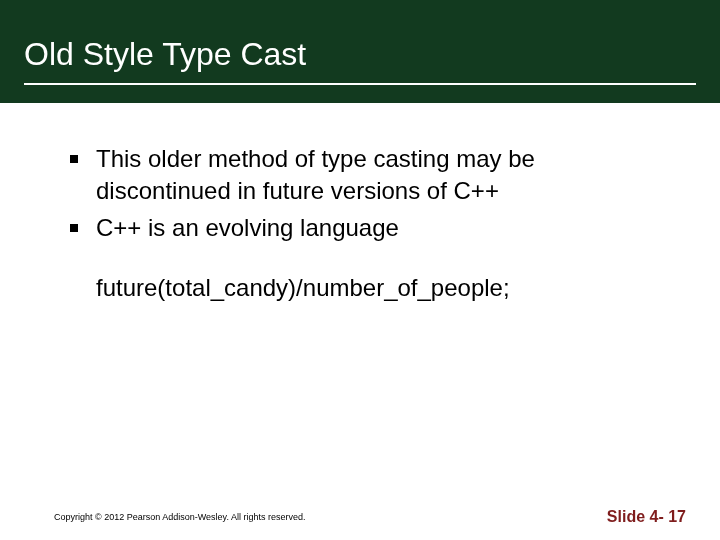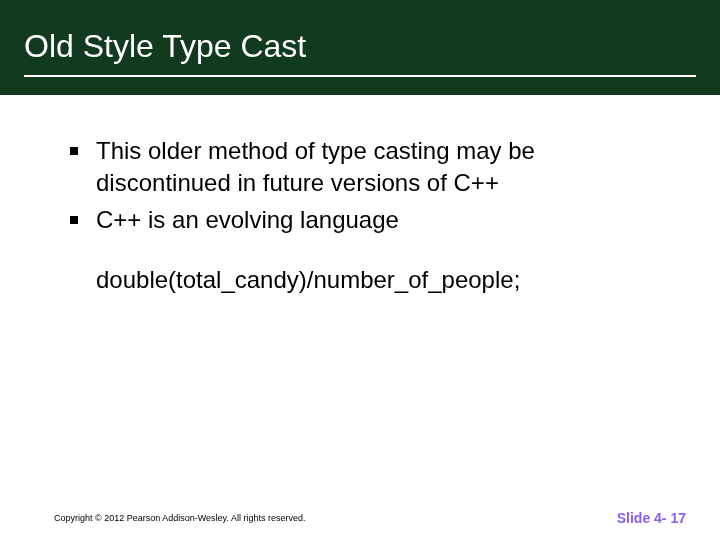--- a/index.html
+++ b/index.html
@@ -13,21 +13,21 @@
   }
   .slide {
     position: relative;
     width: 720px;
     height: 540px;
     box-sizing: border-box;
   }
   .title-bar {
     background: #123a1f;
     color: #ffffff;
-    padding: 28px 24px 18px 24px;
+    padding: 36px 24px 18px 24px;
     box-sizing: border-box;
     width: 100%;
   }
   .title-bar h1 {
     margin: 0;
     font-size: 32px;
     font-weight: normal;
     border-bottom: 2px solid #ffffff;
     padding-bottom: 10px;
   }
@@ -69,41 +69,41 @@
     padding: 0 38px 0 50px;
     display: flex;
     justify-content: space-between;
     align-items: center;
   }
   .copyright {
     font-size: 9px;
     color: #000000;
   }
   .slide-num {
-    font-size: 14px;
+    font-size: 16px;
     font-weight: bold;
-    color: #8b5cf6;
+    color: #7f1d1d;
   }
 </style>
 </head>
 <body>
 
 <div class="slide">
 
   <div class="title-bar">
     <h1>Old Style Type Cast</h1>
   </div>
 
   <div class="content">
     <ul class="bullets">
       <li>This older method of type casting may be discontinued in future versions of C++</li>
       <li>C++ is an evolving language</li>
     </ul>
     <div class="code-block">
-      <div>double(total_candy)/number_of_people;</div>
+      <div>future(total_candy)/number_of_people;</div>
     </div>
   </div>
 
   <div class="footer">
     <span class="copyright">Copyright © 2012 Pearson Addison-Wesley. All rights reserved.</span>
     <span class="slide-num">Slide 4- 17</span>
   </div>
 
 </div>
 

